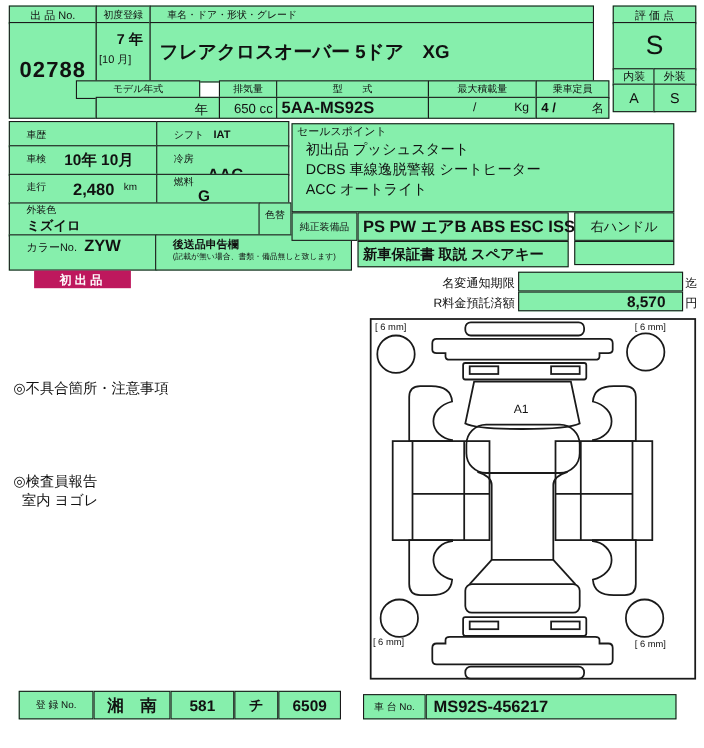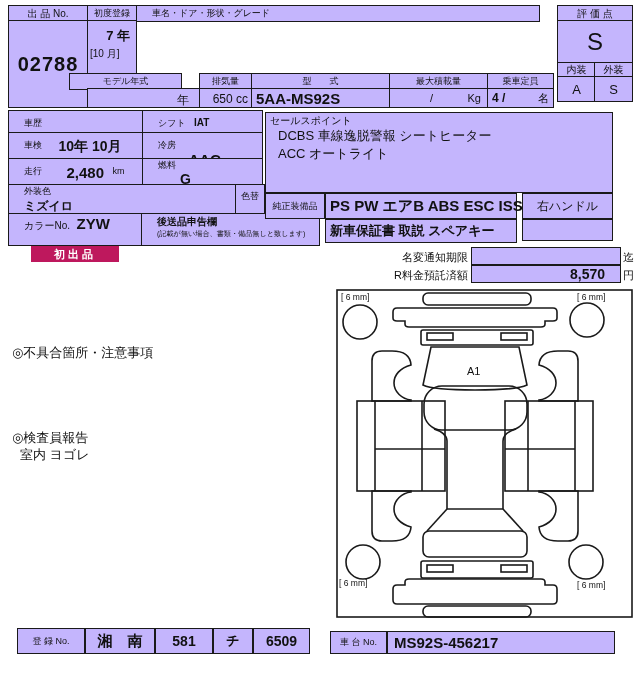--- a/index.html
+++ b/index.html
@@ -1,19 +1,19 @@
 <!DOCTYPE html>
 <html><head>
 <meta charset="utf-8">
 <style>
   html,body{margin:0;padding:0}
   body{width:640px;height:680px;background:#fff;position:relative;
        font-family:"Liberation Sans","DejaVu Sans",sans-serif;color:#111;overflow:hidden}
   .sheet{position:absolute;inset:0;background:#fff}
-  .box{position:absolute;border:1.5px solid #1a1a1a;box-sizing:border-box;background:#c4b5fd}
+  .box{position:absolute;border:1.5px solid #1a1a1a;box-sizing:border-box;background:#86efac}
   .nob{position:absolute;box-sizing:border-box}
   .ctr{display:flex;align-items:center;justify-content:center}
   .lbl{font-size:9px;line-height:1.15}
   .pad{padding:1px 15px}
   .b{font-weight:bold}
   .badge{background:#be185d;color:#fff}
   .rt{text-align:right}
   svg text{font-family:"Liberation Sans","DejaVu Sans",sans-serif}
 </style>
 </head>
@@ -24,20 +24,21 @@
   <div class="box ctr" style="left:8px;top:5px;width:80px;height:17px;font-size:10px">出 品 No.</div>
   <div class="box ctr b" style="left:8px;top:20px;width:80px;height:88px;font-size:20px;letter-spacing:1px">02788</div>
 
   <div class="box ctr" style="left:87px;top:5px;width:50px;height:17px;font-size:9px">初度登録</div>
   <div class="box" style="left:87px;top:20px;width:50px;height:55px">
     <div class="rt b" style="font-size:13px;padding:6px 6px 0 0">7 年</div>
     <div style="font-size:10px;padding:2px 0 0 2px">[10 月]</div>
   </div>
 
   <div class="box pad" style="left:136px;top:5px;width:404px;height:17px;font-size:9px">車名・ドア・形状・グレード</div>
+  <div class="box b" style="left:136px;top:20px;width:404px;height:55px;font-size:17px;display:flex;align-items:center;padding-left:8px">フレアクロスオーバー 5ドア　XG</div>
 
   <div class="box ctr" style="left:69px;top:73px;width:113px;height:17px;font-size:9px">モデル年式</div>
   <div class="box" style="left:87px;top:88px;width:113px;height:20px;font-size:12px;text-align:right;padding:3px 10px 0 0">年</div>
 
   <div class="box ctr" style="left:199px;top:73px;width:53px;height:17px;font-size:9px">排気量</div>
   <div class="box" style="left:199px;top:88px;width:53px;height:20px;font-size:12px;text-align:right;padding:3px 3px 0 0">650 cc</div>
 
   <div class="box ctr" style="left:251px;top:73px;width:139px;height:17px;font-size:9px">型　　式</div>
   <div class="box b" style="left:251px;top:88px;width:139px;height:20px;font-size:15px;padding:1px 0 0 4px">5AA-MS92S</div>
 
@@ -100,20 +101,21 @@
     <span style="font-size:10px">カラーNo.</span>
     <span class="b" style="font-size:15px;margin-left:2px">ZYW</span>
   </div>
   <div class="box pad" style="left:141px;top:213px;width:179px;height:33px">
     <div style="font-size:10px;font-weight:bold">後送品申告欄</div>
     <div style="font-size:7.5px;transform:scale(.95);transform-origin:left top;white-space:nowrap">(記載が無い場合、書類・備品無しと致します)</div>
   </div>
 
   <div class="box" style="left:265px;top:112px;width:348px;height:81px;padding:2px 4px">
     <div class="lbl" style="font-size:10px">セールスポイント</div>
+    <div style="font-size:13px;line-height:18px;padding-left:8px">初出品 プッシュスタート</div>
     <div style="font-size:13px;line-height:18px;padding-left:8px">DCBS 車線逸脱警報 シートヒーター</div>
     <div style="font-size:13px;line-height:18px;padding-left:8px">ACC オートライト</div>
   </div>
 
   <div class="box ctr" style="left:265px;top:193px;width:60px;height:26px;font-size:9px">純正装備品</div>
   <div class="box b" style="left:325px;top:193px;width:192px;height:26px;font-size:15px;display:flex;align-items:center;padding-left:4px;white-space:nowrap">PS PW エアB ABS ESC ISS</div>
   <div class="box ctr" style="left:522px;top:193px;width:91px;height:26px;font-size:12px">右ハンドル</div>
   <div class="box b" style="left:325px;top:219px;width:192px;height:24px;font-size:13px;display:flex;align-items:center;padding-left:4px;white-space:nowrap">新車保証書 取説 スペアキー</div>
   <div class="box" style="left:522px;top:219px;width:91px;height:22px"></div>
 

